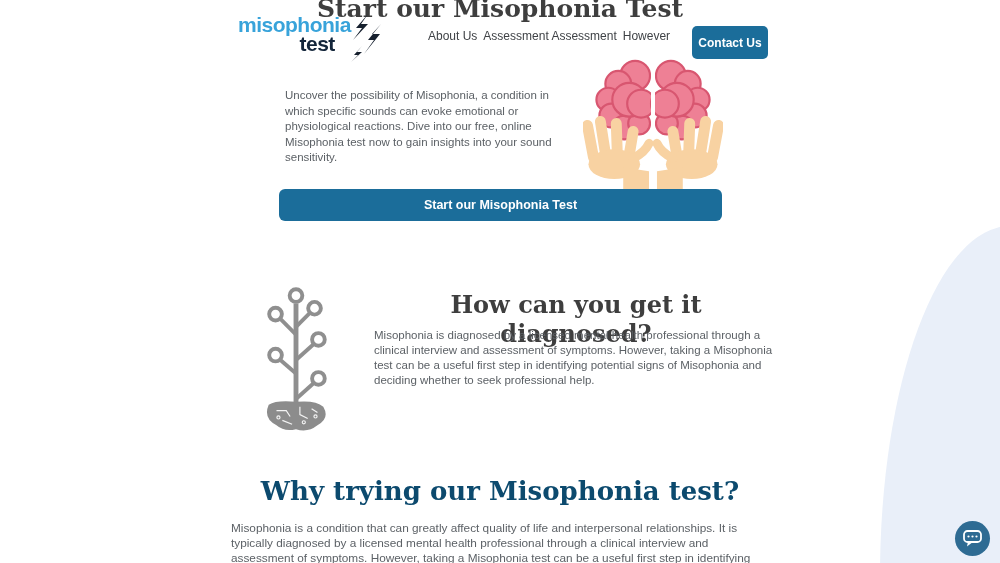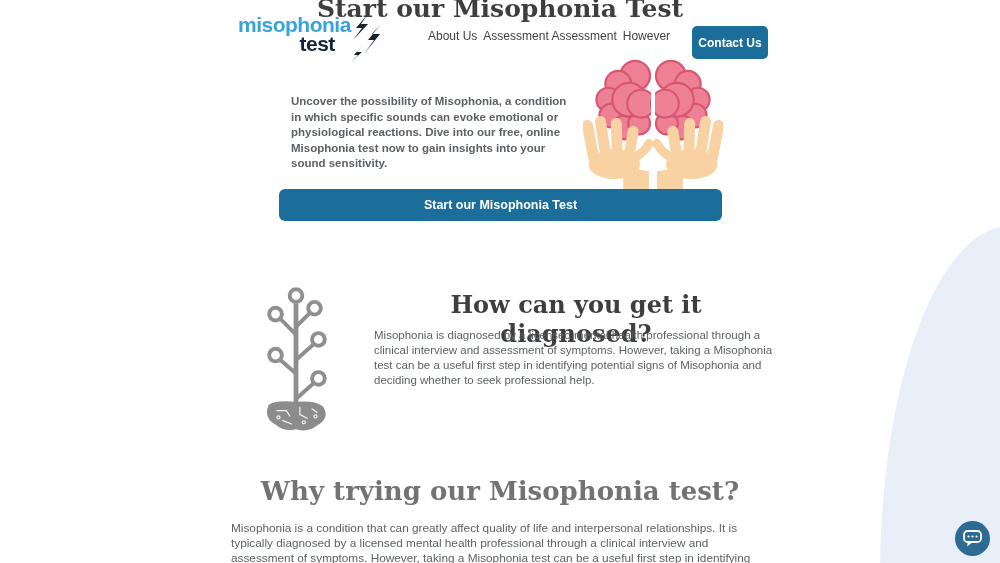--- a/index.html
+++ b/index.html
@@ -23,43 +23,43 @@
     background:#1b6d9a;color:#fff;font-weight:bold;font-size:12px;cursor:pointer;z-index:2;
     font-family:"Liberation Sans",sans-serif;
     margin-top:20px;
   }
   
   .hero-title{
     position:absolute;left:0;right:0;top:-6px;margin:0;text-align:center;
     font-family:"DejaVu Serif",serif;font-weight:700;font-size:25px;color:#3e3e3e;z-index:1;
   }
   .hero-desc{
-    position:absolute;left:279px;top:82px;width:285px;margin:12px;
-    font-size:11.5px;line-height:15.5px;color:#5c6166;z-index:1;font-weight:bold;
+    position:absolute;left:279px;top:82px;width:285px;margin:6px;
+    font-size:11.5px;line-height:15.5px;color:#5c6166;z-index:1;
   }
   .hero-art{position:absolute;left:583px;top:56px;z-index:1;}
   .cta-btn{
     position:absolute;left:279px;top:189px;width:443px;height:32px;border:none;border-radius:6px;
     background:#1b6d9a;color:#fff;font-weight:bold;font-size:12.5px;cursor:pointer;z-index:3;
     font-family:"Liberation Sans",sans-serif;
   }
   
   .tree-icon{position:absolute;left:257px;top:283px;z-index:1;}
   .diag-title{
     position:absolute;left:368px;top:282px;width:400px;margin:8px;text-align:center;
     font-family:"DejaVu Serif",serif;font-weight:700;font-size:24px;color:#3e3e3e;z-index:1;
   }
   .diag-desc{
     position:absolute;left:374px;top:328px;width:400px;margin:0;
     font-size:11.5px;line-height:15px;color:#5c6166;z-index:1;
   }
   
   .why-title{
     position:absolute;left:0;right:0;top:476px;margin:0;text-align:center;
-    font-family:"DejaVu Serif",serif;font-weight:700;font-size:26px;color:#737373;z-index:1;
+    font-family:"DejaVu Serif",serif;font-weight:700;font-size:26px;color:#0c4a6e;z-index:1;
   }
   .why-desc{
     position:absolute;left:231px;top:521px;width:540px;margin:0;
     font-size:11.8px;line-height:14.8px;color:#5c6166;z-index:1;
   }
   
   .chat-btn{
     position:absolute;left:955px;top:521px;width:35px;height:35px;border-radius:50%;
     background:#2e6b93;border:none;cursor:pointer;z-index:4;display:flex;align-items:center;justify-content:center;
     padding:0;

